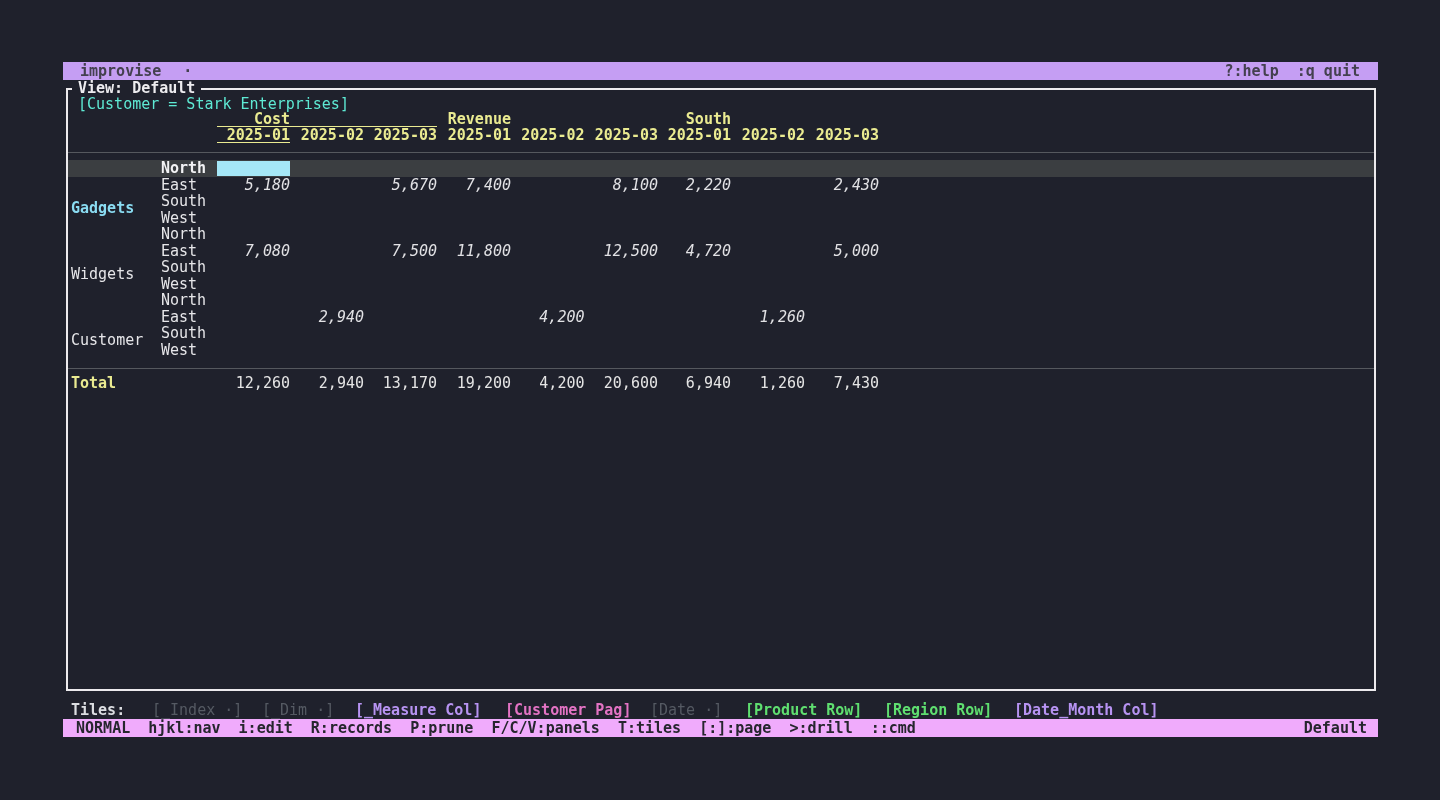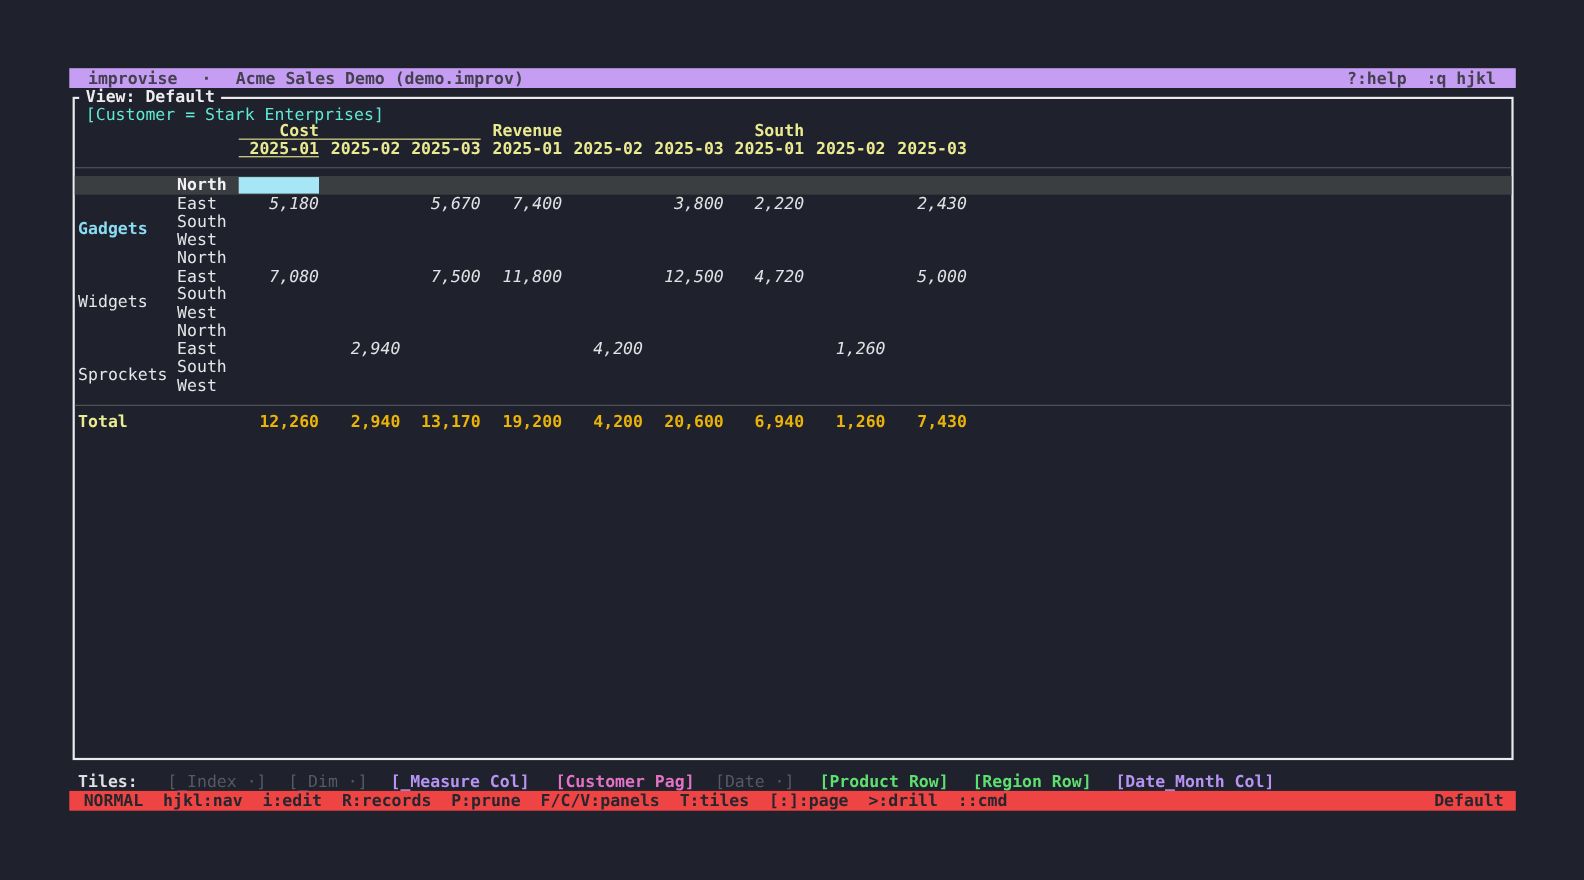--- a/index.html
+++ b/index.html
@@ -64,53 +64,52 @@
     font-style: italic; color: #e2e2e5; white-space: pre;
   }
   .cursor-cell {
     position: absolute; top: 0.5px; height: 15.5px; width: 73.5px;
     background: #a5e7f7;
   }
 
   
   .total-row { position: absolute; left: 5px; top: 313px; width: 1306px; height: 16.5px; line-height: 16.5px; padding-left: 36px; }
   .total-label { position: absolute; left: 3px; color: #eaeb91; font-weight: bold; }
-  .total-row .cell { font-style: normal; color: #eab308; font-weight: bold; }
+  .total-row .cell { font-style: normal; color: #e5e5e5; font-weight: normal; }
 
   
   .tilesbar { position: absolute; left: 0; top: 640px; width: 1315px; height: 17px; line-height: 17px; }
   .tiles-label { position: absolute; left: 8px; color: #dcdee2; font-weight: bold; }
   .tile { position: absolute; white-space: pre; }
   .tile.dim    { color: #555a63; }
   .tile.purple { color: #b793f2; font-weight: bold; }
   .tile.pink   { color: #e373c4; font-weight: bold; }
   .tile.green  { color: #5fdf70; font-weight: bold; }
 
   
   .statusbar {
     position: absolute; left: 0; top: 657px; width: 1315px; height: 18px; line-height: 18px;
-    background: #ef4444; color: #26262e; font-weight: bold;
+    background: #f0abfc; color: #26262e; font-weight: bold;
     display: flex; align-items: center; justify-content: space-between;
   }
   .status-left  { padding-left: 4px;  white-space: pre; }
   .status-right { padding-right: 11px; white-space: pre; }
 </style>
 </head>
 <body>
 
 <div class="page">
   <div class="terminal">
 
     <div class="titlebar">
       <div class="tb-left">
         <span class="tb-app">improvise</span>
         <span class="tb-dot">·</span>
-        <span class="tb-doc">Acme Sales Demo (demo.improv)</span>
-      </div>
-      <div class="tb-right">?:help  :q hjkl</div>
+      </div>
+      <div class="tb-right">?:help  :q quit</div>
     </div>
 
     <div class="frame"></div>
     <div class="frame-title">View: Default</div>
     <div class="filter">[Customer = Stark Enterprises]</div>
 
     <div id="group-headers">
         <div class="ghead yellow-underline" style="left: 153.5px; width: 220.5px; padding-right: 147px;">Cost</div>
         <div class="ghead" style="left: 374.5px; width: 73.5px;">Revenue</div>
         <div class="ghead" style="left: 594.5px; width: 73.5px;">South</div>
@@ -132,21 +131,21 @@
         <div class="row sel" style="top: 98px;">
           <div class="cursor-cell" style="left: 148.5px;"></div>
           <span class="product">Gadgets</span>
           <span class="region">North</span>
         </div>
         <div class="row" style="top: 114.5px;">
           <span class="region">East</span>
           <div class="cell" style="left: 148.5px;">5,180</div>
           <div class="cell" style="left: 295.5px;">5,670</div>
           <div class="cell" style="left: 369.5px;">7,400</div>
-          <div class="cell" style="left: 516.5px;">3,800</div>
+          <div class="cell" style="left: 516.5px;">8,100</div>
           <div class="cell" style="left: 589.5px;">2,220</div>
           <div class="cell" style="left: 737.5px; text-align: right;">2,430</div>
         </div>
         <div class="row" style="top: 131px;">
           <span class="region">South</span>
         </div>
         <div class="row" style="top: 147.5px;">
           <span class="region">West</span>
         </div>
         <div class="row" style="top: 164px;">
@@ -162,21 +161,21 @@
           <div class="cell" style="left: 589.5px;">4,720</div>
           <div class="cell" style="left: 737.5px;">5,000</div>
         </div>
         <div class="row" style="top: 197px;">
           <span class="region">South</span>
         </div>
         <div class="row" style="top: 213.5px;">
           <span class="region">West</span>
         </div>
         <div class="row" style="top: 230px;">
-          <span class="product">Sprockets</span>
+          <span class="product">Customer</span>
           <span class="region">North</span>
         </div>
         <div class="row" style="top: 246.5px;">
           <span class="region">East</span>
           <div class="cell" style="left: 222.5px;">2,940</div>
           <div class="cell" style="left: 443px;">4,200</div>
           <div class="cell" style="left: 663.5px;">1,260</div>
         </div>
         <div class="row" style="top: 263px;">
           <span class="region">South</span>

